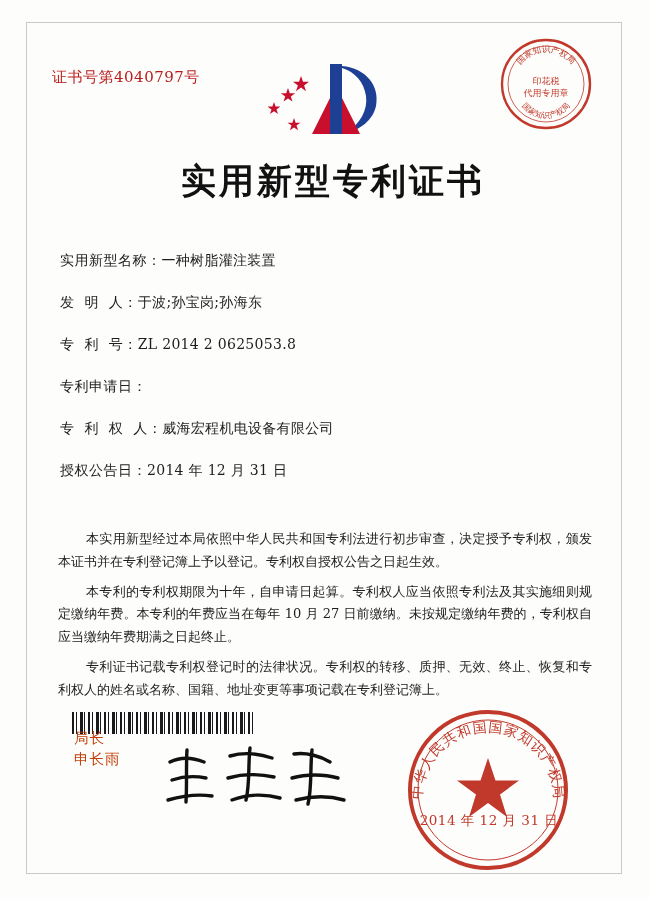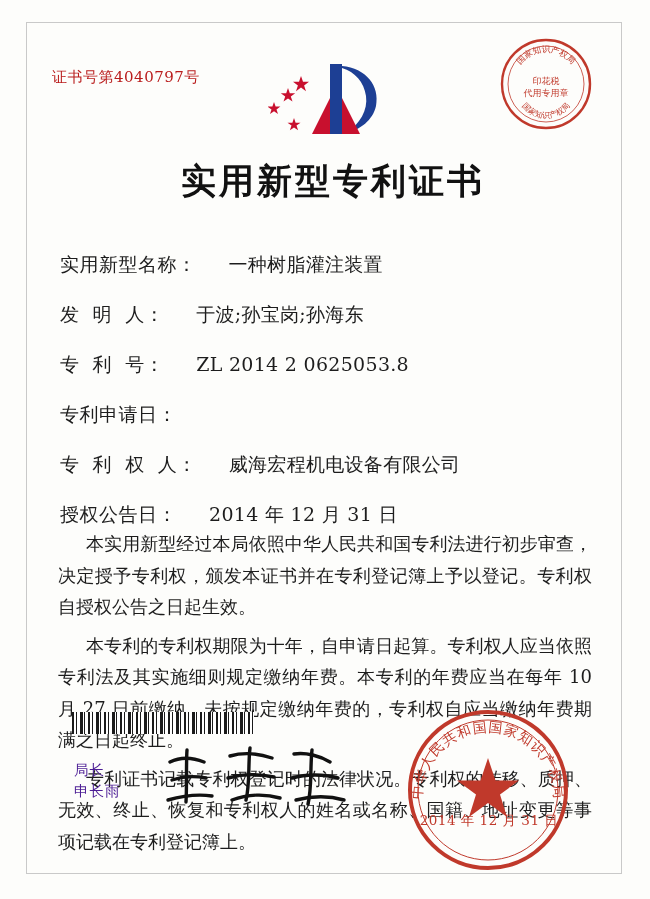--- a/index.html
+++ b/index.html
@@ -77,40 +77,39 @@
   .fields {
     position: absolute;
     left: 60px;
     top: 252px;
     width: 530px;
   }
   .field-row {
     display: flex;
     align-items: baseline;
     margin-bottom: 24px;
-    font-size: 19px;
+    font-size: 14px;
     color: #1d1d1d;
     font-family: "DejaVu Serif", serif;
-    gap: 32px;
   }
   .field-label {
     white-space: pre;
     letter-spacing: 0.5px;
   }
   .field-value {
     letter-spacing: 0.3px;
   }
 
   
   .paragraphs {
     position: absolute;
     left: 58px;
     top: 528px;
     width: 534px;
-    font-size: 18px;
+    font-size: 13px;
     line-height: 1.75;
     color: #1d1d1d;
     text-align: justify;
     font-family: "DejaVu Serif", serif;
   }
   .paragraphs p {
     margin: 0 0 7px 0;
     text-indent: 28px;
   }
 
@@ -126,24 +125,24 @@
         #1a1a1a 0px, #1a1a1a 2px, #ffffff 2px, #ffffff 4px,
         #1a1a1a 4px, #1a1a1a 5px, #ffffff 5px, #ffffff 8px,
         #1a1a1a 8px, #1a1a1a 11px, #ffffff 11px, #ffffff 12px,
         #1a1a1a 12px, #1a1a1a 13px, #ffffff 13px, #ffffff 16px);
   }
 
   
   .director-block {
     position: absolute;
     left: 74px;
-    top: 760px;
+    top: 728px;
     font-size: 14.5px;
     line-height: 1.45;
-    color: #4c1d95;
+    color: #c2410c;
     font-family: "DejaVu Serif", serif;
     letter-spacing: 1px;
   }
   .signature {
     position: absolute;
     left: 160px;
     top: 742px;
     width: 200px;
     height: 72px;
   }

